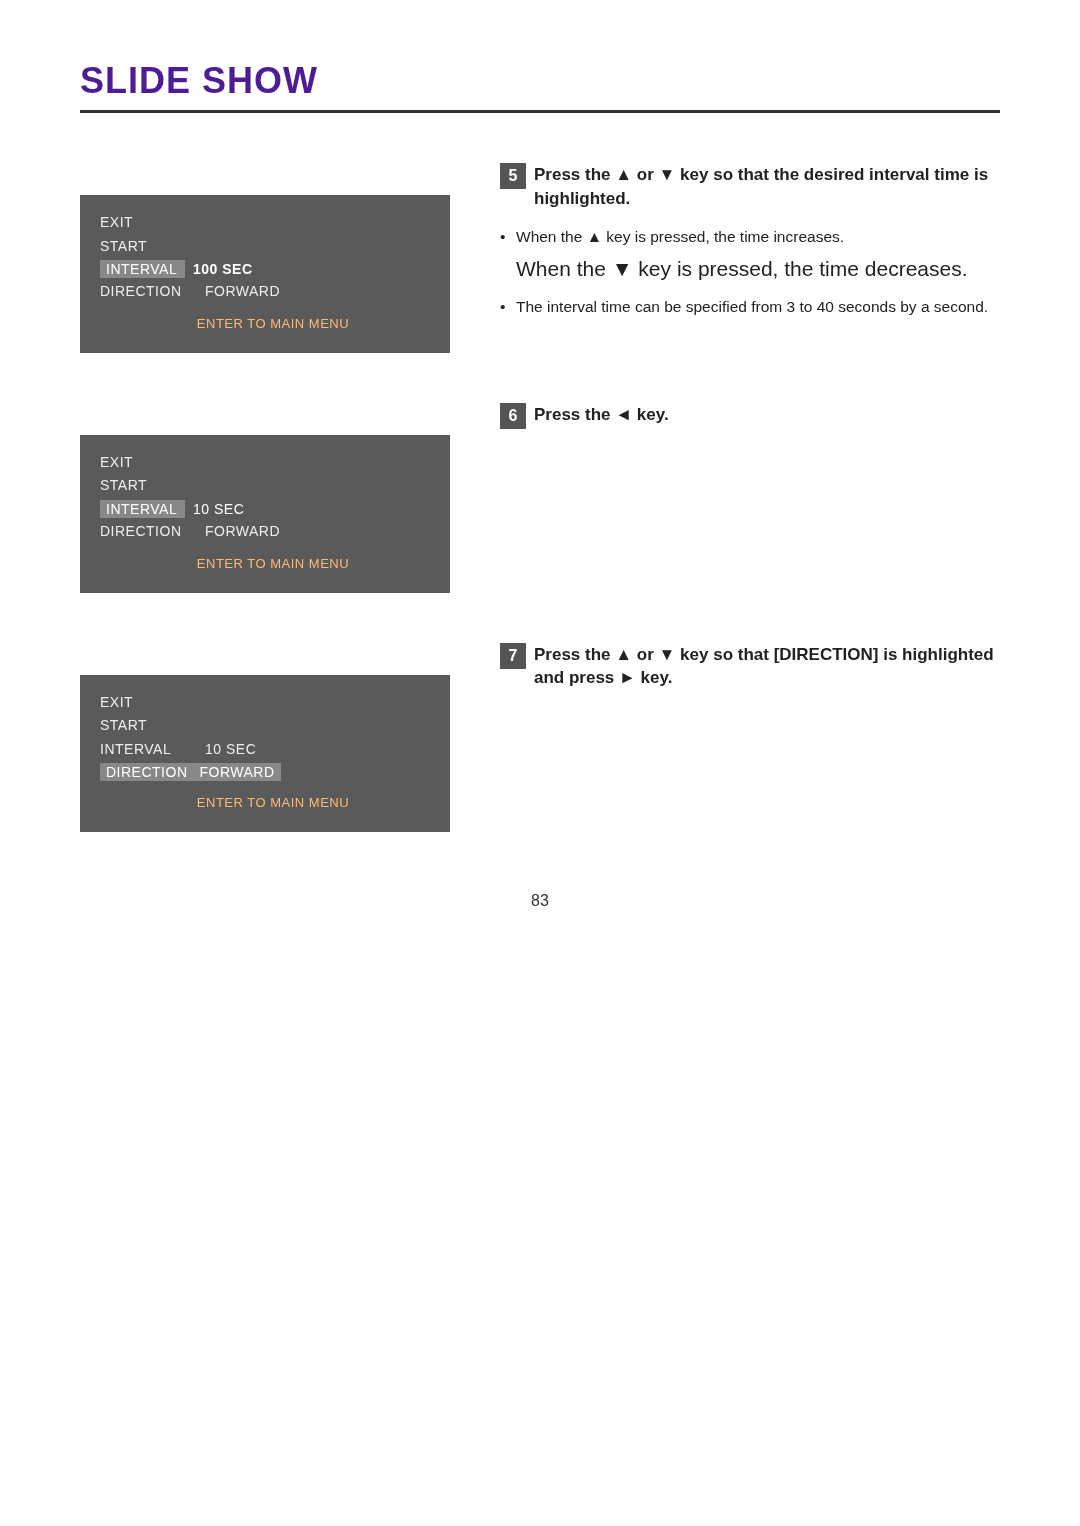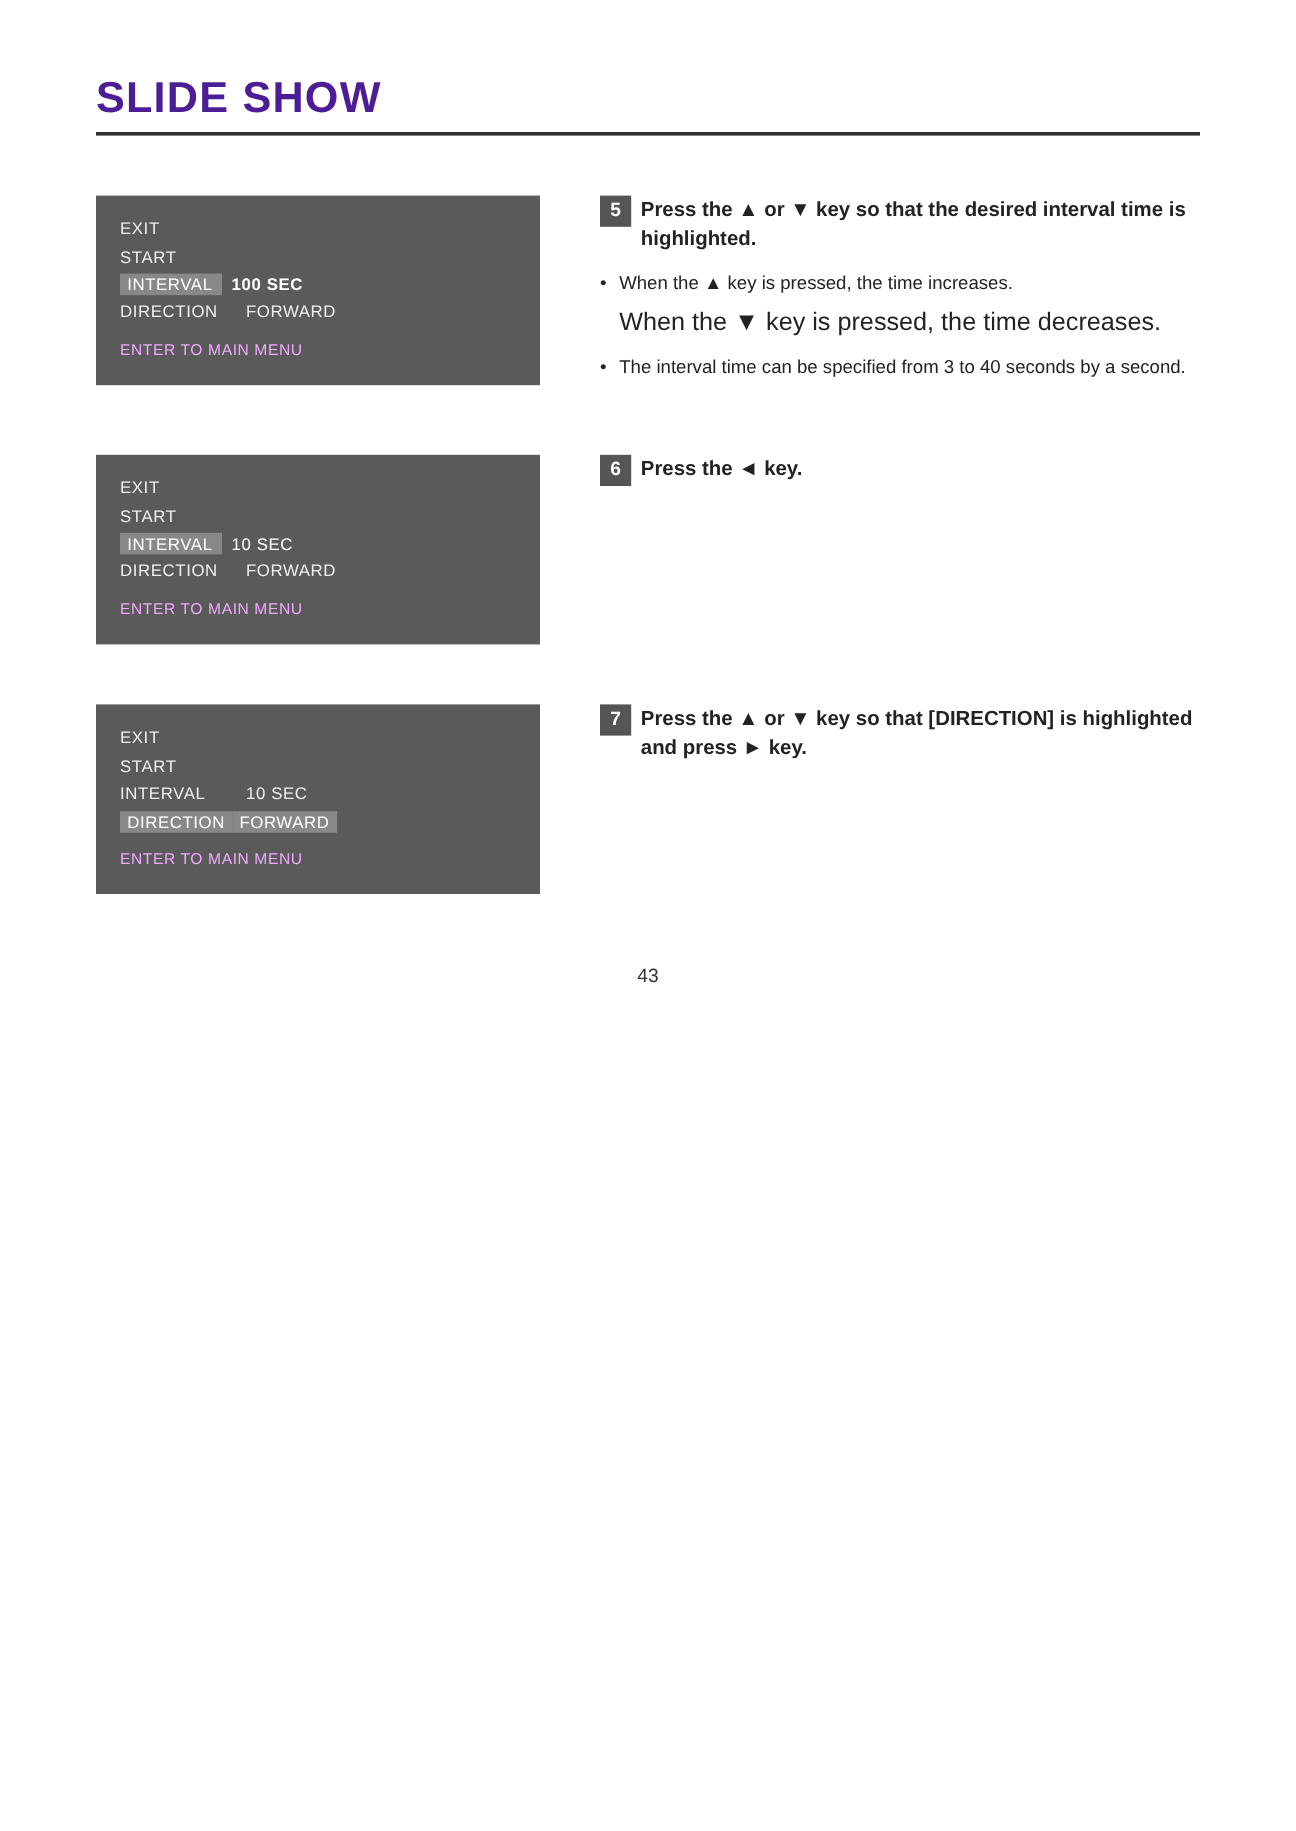--- a/index.html
+++ b/index.html
@@ -49,20 +49,21 @@
     }
 
     
     .menu-box {
       background: #5a5a5a;
       color: #fff;
       padding: 18px 4px 22px 20px;
       font-family: Arial, Helvetica, sans-serif;
       font-size: 15px;
       margin-bottom: 0;
+      margin-top: 32px;
     }
 
     .menu-box .menu-row {
       display: flex;
       align-items: center;
       margin-bottom: 4px;
       line-height: 1.4;
     }
 
     .menu-box .menu-label {
@@ -103,22 +104,23 @@
 
     .menu-box .highlight-value-bold {
       font-size: 14px;
       color: #fff;
       padding-left: 8px;
       letter-spacing: 0.5px;
       font-weight: bold;
     }
 
     .menu-box .enter-line {
+      text-align: center;
       font-size: 13px;
-      color: #f0abfc;
+      color: #fdba74;
       margin-top: 14px;
       letter-spacing: 0.5px;
     }
 
     .dir-value-highlight {
       background: #888;
       color: #fff;
       padding: 1px 6px;
       font-size: 14px;
       letter-spacing: 0.5px;
@@ -304,15 +306,15 @@
     <div class="right-col">
       <div class="step-heading">
         <span class="step-badge">7</span>
         <span class="step-heading-text">
           Press the <span class="arrow-up"></span> or <span class="arrow-down"></span> key so that <b>[DIRECTION] is highlighted and press <span class="arrow-right"></span> key.</b>
         </span>
       </div>
     </div>
   </div>
 
-  <div class="page-number">43</div>
+  <div class="page-number">83</div>
 
 </div>
 
 </body></html>

